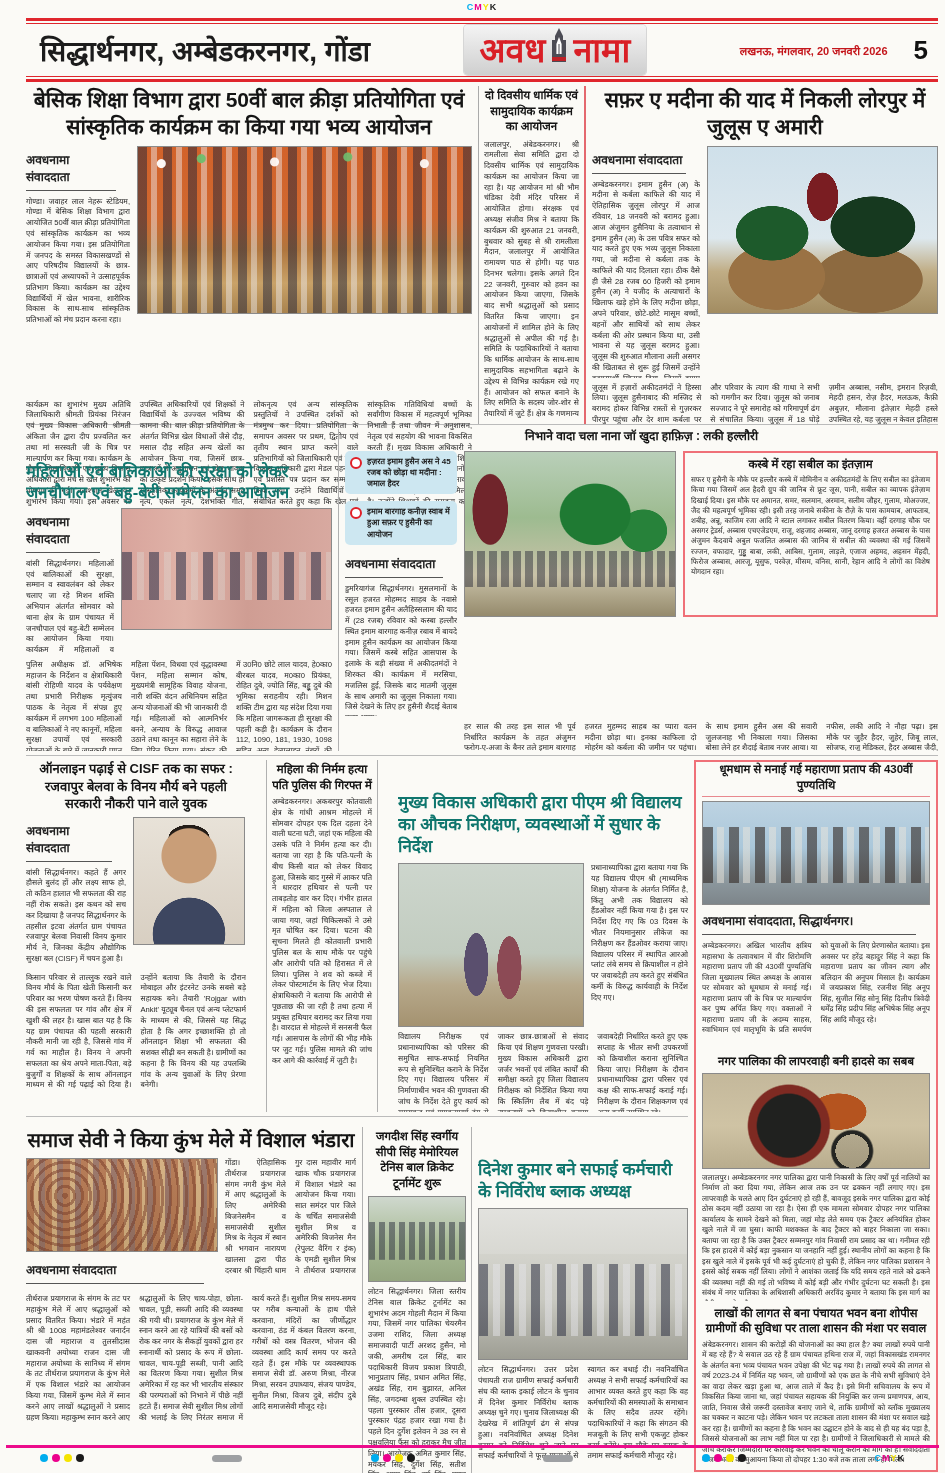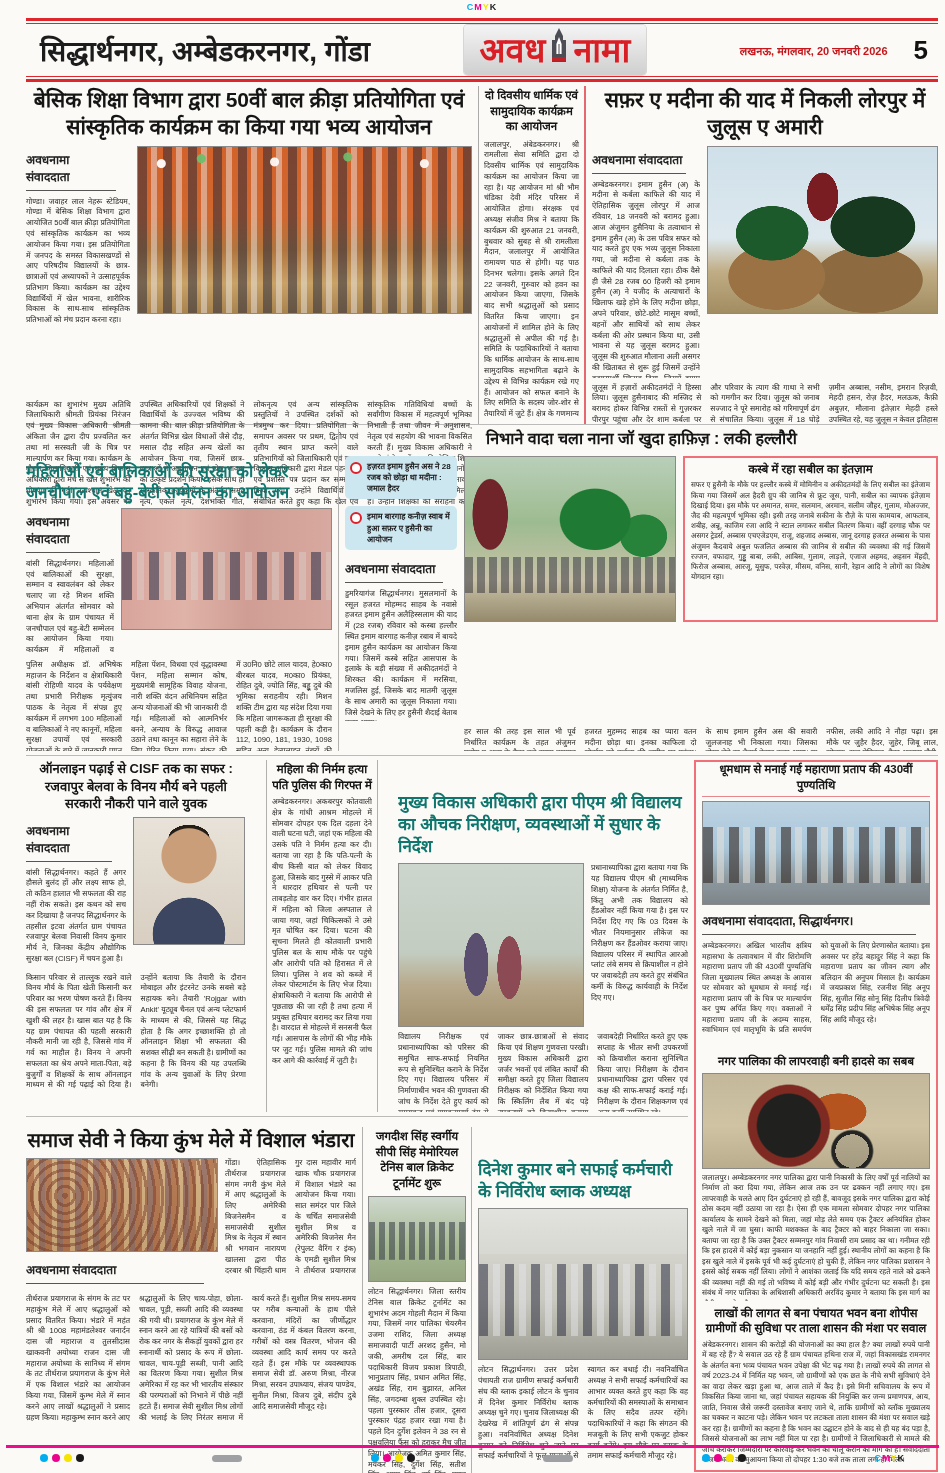--- a/index.html
+++ b/index.html
@@ -219,26 +219,26 @@
         <div style="width:88px;flex:none;">
           <div class="byline">अवधनामा संवाददाता</div>
           <div class="body-txt" style="height:96px;overflow:hidden;">बांसी सिद्धार्थनगर। महिलाओं एवं बालिकाओं की सुरक्षा, सम्मान व स्वावलंबन को लेकर चलाए जा रहे मिशन शक्ति अभियान अंतर्गत सोमवार को थाना क्षेत्र के ग्राम पंचायत में जनचौपाल एवं बहु-बेटी सम्मेलन का आयोजन किया गया। कार्यक्रम में महिलाओं व बालिकाओं ने अपने अधिकारों व सहायता हेतु कानूनों से जुड़ी जानकारी प्राप्त की।</div>
         </div>
         <div class="ph ph-d"></div>
       </div>
       <div class="body-txt cols-3" style="height:150px;overflow:hidden;margin-top:5px;">पुलिस अधीक्षक डॉ. अभिषेक महाजन के निर्देशन व क्षेत्राधिकारी बांसी रोहिणी यादव के पर्यवेक्षण तथा प्रभारी निरीक्षक मृत्युंजय पाठक के नेतृत्व में संपन्न हुए कार्यक्रम में लगभग 100 महिलाओं व बालिकाओं ने नए कानूनों, महिला सुरक्षा उपायों एवं सरकारी योजनाओं के बारे में जानकारी प्राप्त किया। जनचौपाल में मुख्यमंत्री कन्या सुमंगला योजना, निराश्रित महिला पेंशन, विधवा एवं वृद्धावस्था पेंशन, महिला सम्मान कोष, मुख्यमंत्री सामूहिक विवाह योजना, नारी शक्ति वंदन अधिनियम सहित अन्य योजनाओं की भी जानकारी दी गई। महिलाओं को आत्मनिर्भर बनने, अन्याय के विरुद्ध आवाज उठाने तथा कानून का सहारा लेने के लिए प्रेरित किया गया। संकट की घड़ी में पुलिस हर समय महिलाओं के साथ खड़ी है। मिशन शक्ति टीम में उ0नि0 छोटे लाल यादव, हे0का0 बीरबल यादव, म0का0 प्रियंका, रोहित दुबे, ज्योति सिंह, बड्डू दुबे की भूमिका सराहनीय रही। मिशन शक्ति टीम द्वारा यह संदेश दिया गया कि महिला जागरूकता ही सुरक्षा की पहली कड़ी है। कार्यक्रम के दौरान 112, 1090, 181, 1930, 1098 सहित अन्य हेल्पलाइन नंबरों की विस्तृत जानकारी देकर जागरूक किया गया।</div>
     </div>
 
     <div class="art-e">
-      <div class="h-xl" style="font-size:16px;">निभाने वादा चला नाना जॉ खुदा हाफ़िज़ : लकी हल्लौरी</div>
+      <div class="h-xl" style="font-size:12px;">निभाने वादा चला नाना जॉ खुदा हाफ़िज़ : लकी हल्लौरी</div>
       <div class="e-grid" style="margin-top:6px;">
         <div class="e-left">
           <div class="bullet">
             <span class="dot"></span>
-            <span>हज़रत इमाम हुसैन अस ने 28 रजब को छोड़ा था मदीना : जमाल हैदर</span>
+            <span>हज़रत इमाम हुसैन अस ने 45 रजब को छोड़ा था मदीना : जमाल हैदर</span>
           </div>
           <div class="bullet">
             <span class="dot"></span>
             <span>इमाम बारगाह कनीज़ स्वाब में हुआ सफ़र ए हुसैनी का आयोजन</span>
           </div>
           <div class="byline">अवधनामा संवाददाता</div>
           <div class="body-txt" style="height:132px;overflow:hidden;">डुमरियागंज सिद्धार्थनगर। मुसलमानों के रसूल हजरत मोहम्मद साहब के नवासे हजरत इमाम हुसैन अलैहिस्सलाम की याद में (28 रजब) रविवार को कस्बा हल्लौर स्थित इमाम बारगाह कनीज़ रबाब में बायदे इमाम हुसैन कार्यक्रम का आयोजन किया गया। जिसमें कस्बे सहित आसपास के इलाके के बड़ी संख्या में अकीदतमंदों ने शिरकत की। कार्यक्रम में मरसिया, मजलिस हुई, जिसके बाद मातमी जुलूस के साथ अमारी का जुलूस निकाला गया। जिसे देखने के लिए हर हुसैनी शैदाई बेताब नजर आया।</div>
         </div>
         <div class="ph ph-e"></div>
         <div class="sabeel-box">

